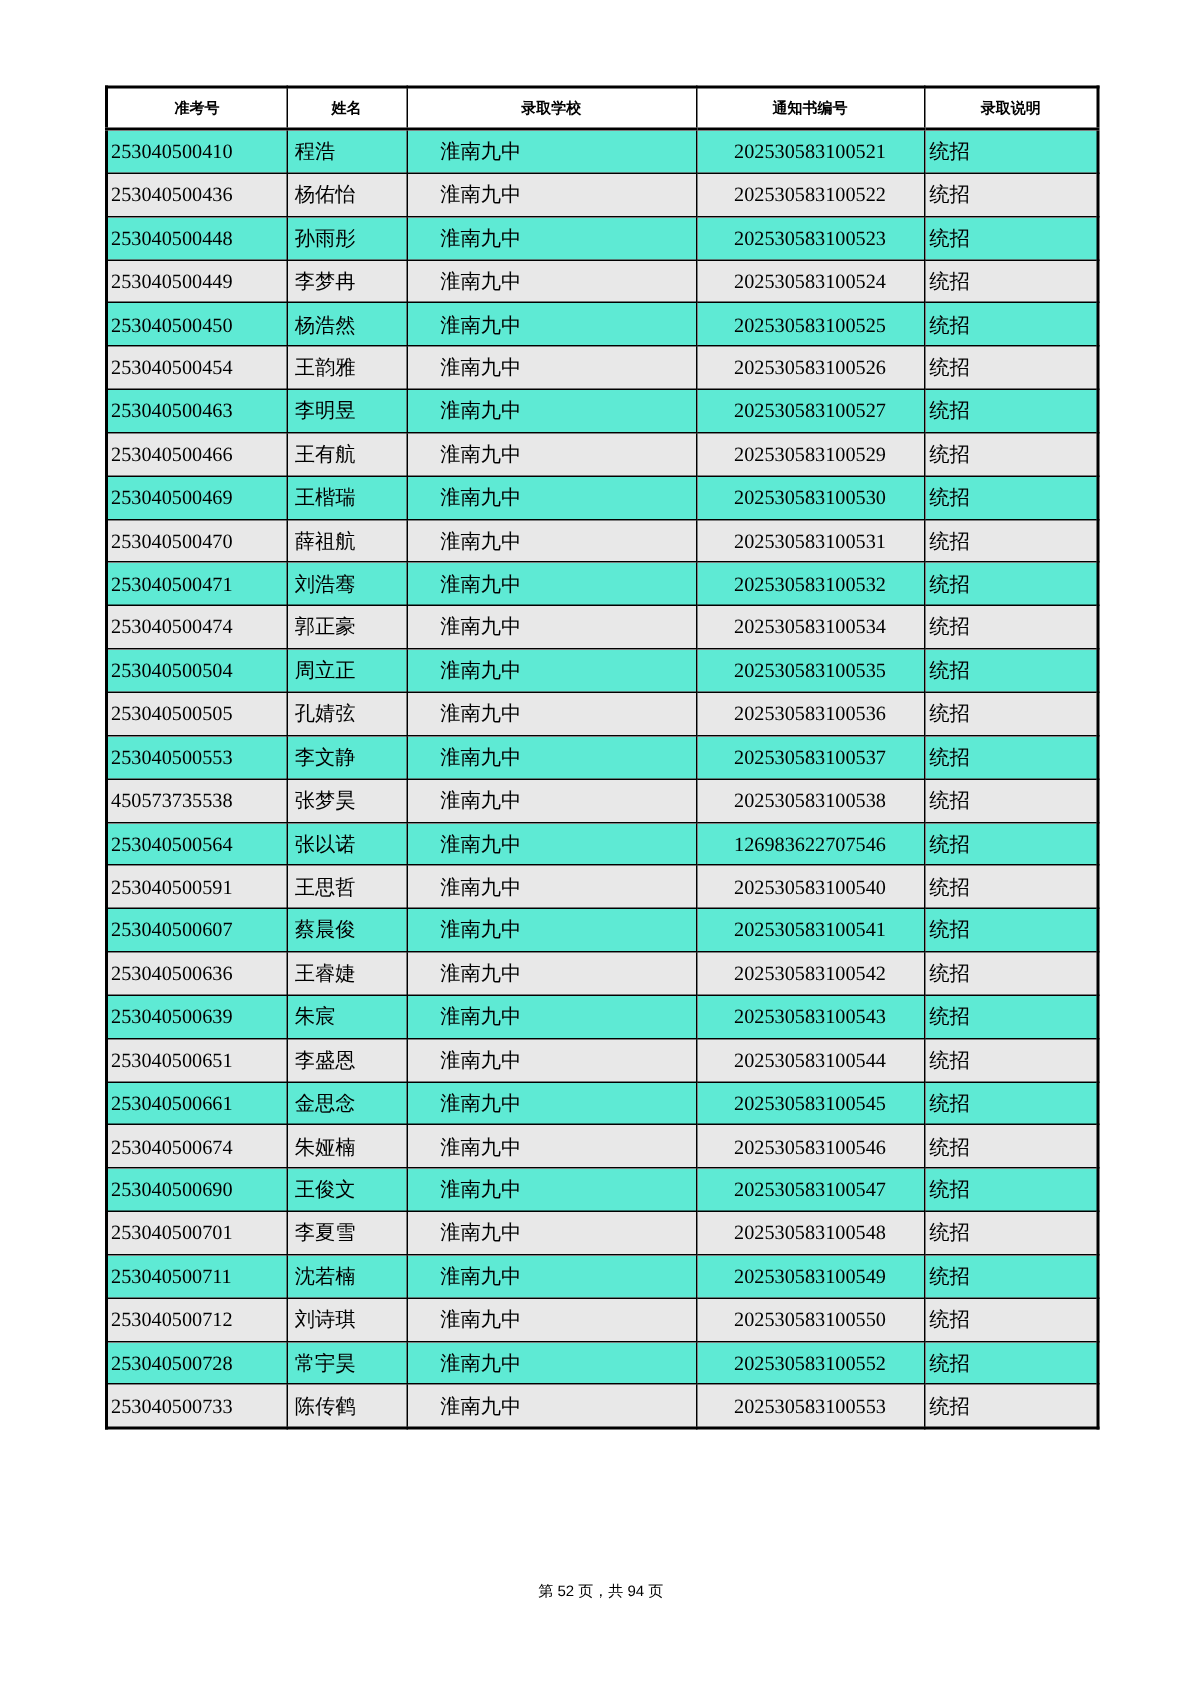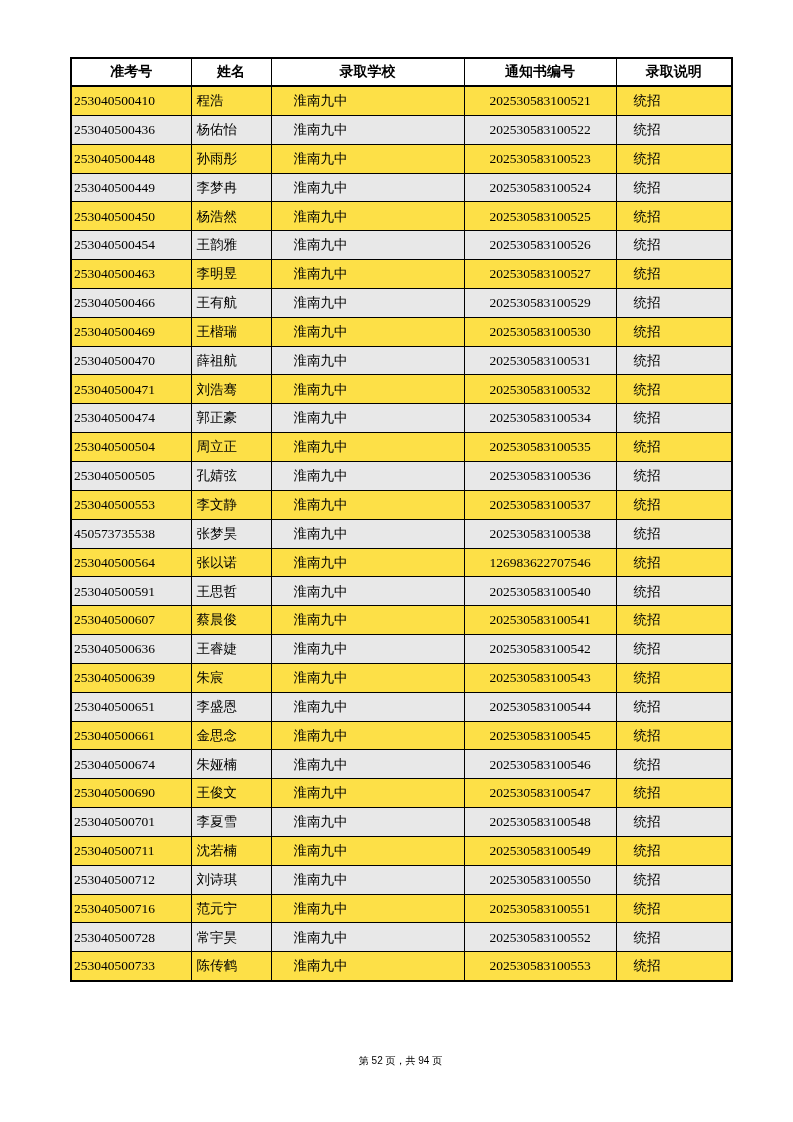--- a/index.html
+++ b/index.html
@@ -26,46 +26,46 @@
   col.c0 { width: 120px; }
   col.c1 { width: 80px;  }
   col.c2 { width: 193px; }
   col.c3 { width: 152px; }
   col.c4 { width: 116px; }
 
   th {
     border: 1px solid #000000;
     border-bottom: 2px solid #000000;
     height: 26px;
-    font-size: 14px;
+    font-size: 10px;
     font-weight: bold;
     text-align: center;
     padding: 0;
     background: #ffffff;
     white-space: nowrap;
     overflow: hidden;
   }
   td {
     border: 1px solid #000000;
     height: 27.85px;
     font-size: 13.5px;
     padding: 0;
     white-space: nowrap;
     overflow: hidden;
     vertical-align: middle;
     line-height: 1;
   }
-  tbody tr { background: #fde047; }
+  tbody tr { background: #5eead4; }
   tbody tr:nth-child(even) { background: #e8e8e8; }
 
   td.c0 { padding-left: 2px;  text-align: left; }
   td.c1 { padding-left: 5px;  text-align: left; margin-top: 20px; }
   td.c2 { padding-left: 22px;  text-align: left; }
   td.c3 { text-align: center; }
-  td.c4 { padding-left: 17px;  text-align: left; }
+  td.c4 { padding-left: 3px;  text-align: left; }
 
   .page-footer {
     position: absolute;
     left: 70px;
     top: 1054px;
     width: 661px;
     text-align: center;
     font-family: "Liberation Sans", "DejaVu Sans", sans-serif;
     font-size: 10px;
     color: #000000;
@@ -282,27 +282,20 @@
         <td class="c4">统招</td>
       </tr>
       <tr>
         <td class="c0">253040500712</td>
         <td class="c1">刘诗琪</td>
         <td class="c2">淮南九中</td>
         <td class="c3">202530583100550</td>
         <td class="c4">统招</td>
       </tr>
       <tr>
-        <td class="c0">253040500716</td>
-        <td class="c1">范元宁</td>
-        <td class="c2">淮南九中</td>
-        <td class="c3">202530583100551</td>
-        <td class="c4">统招</td>
-      </tr>
-      <tr>
         <td class="c0">253040500728</td>
         <td class="c1">常宇昊</td>
         <td class="c2">淮南九中</td>
         <td class="c3">202530583100552</td>
         <td class="c4">统招</td>
       </tr>
       <tr>
         <td class="c0">253040500733</td>
         <td class="c1">陈传鹤</td>
         <td class="c2">淮南九中</td>

